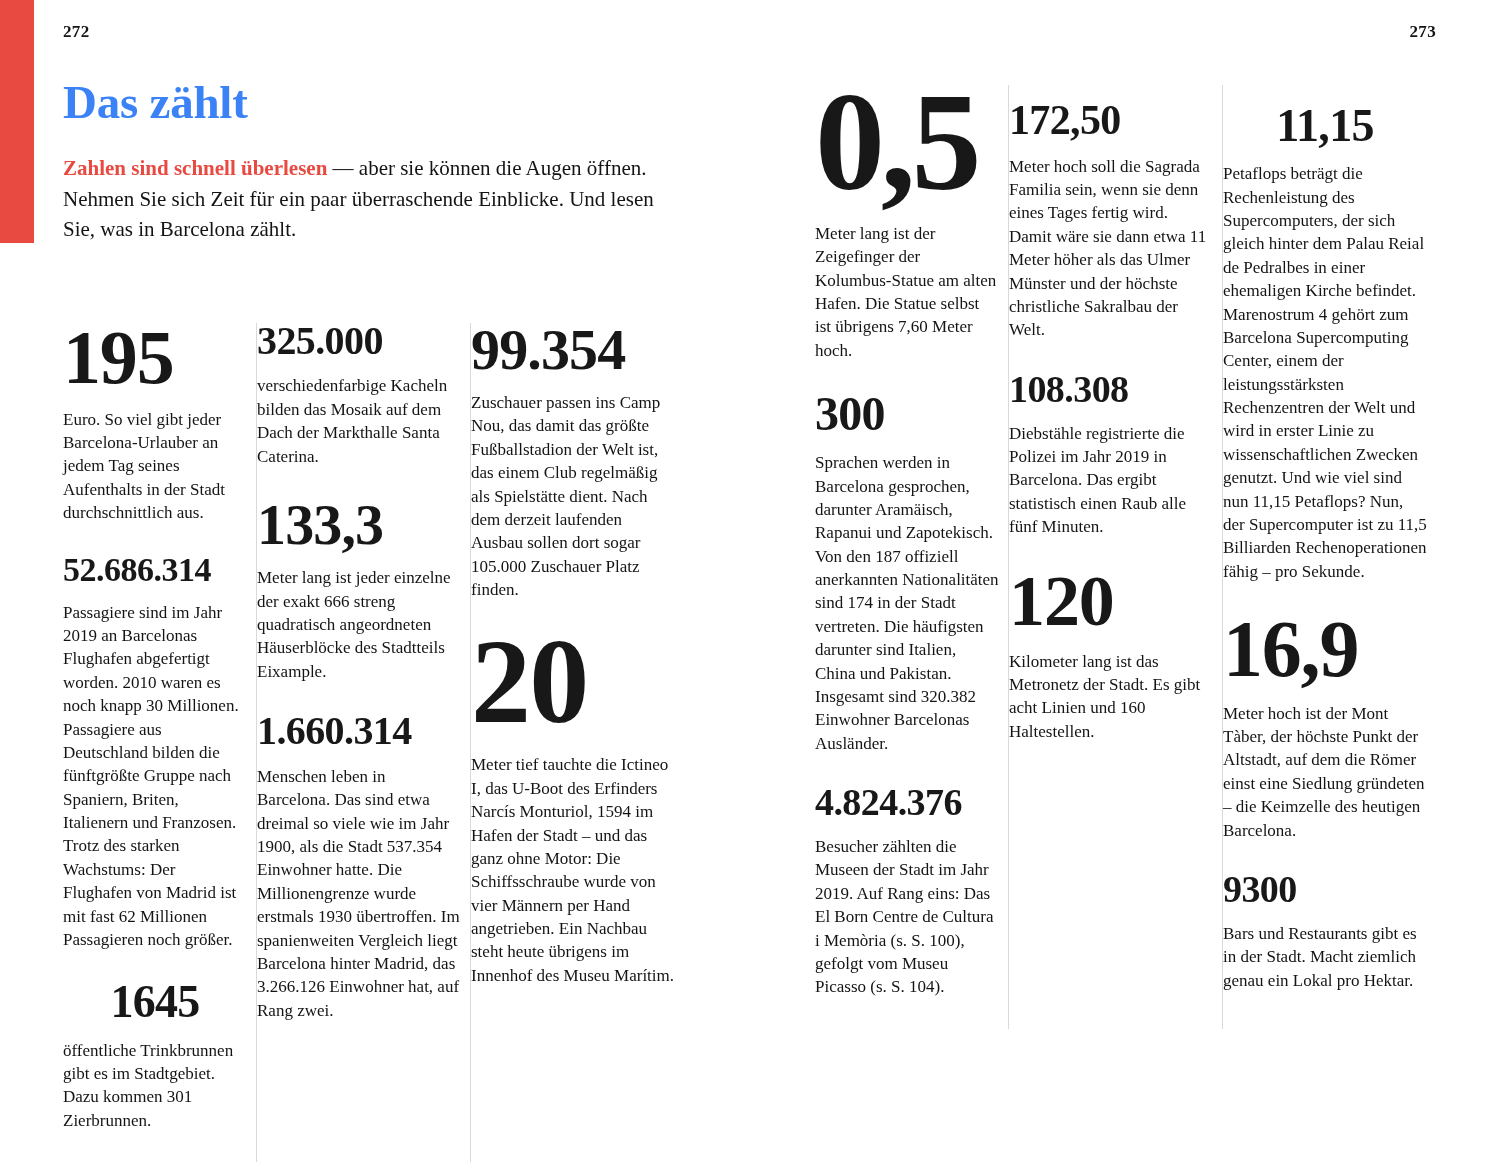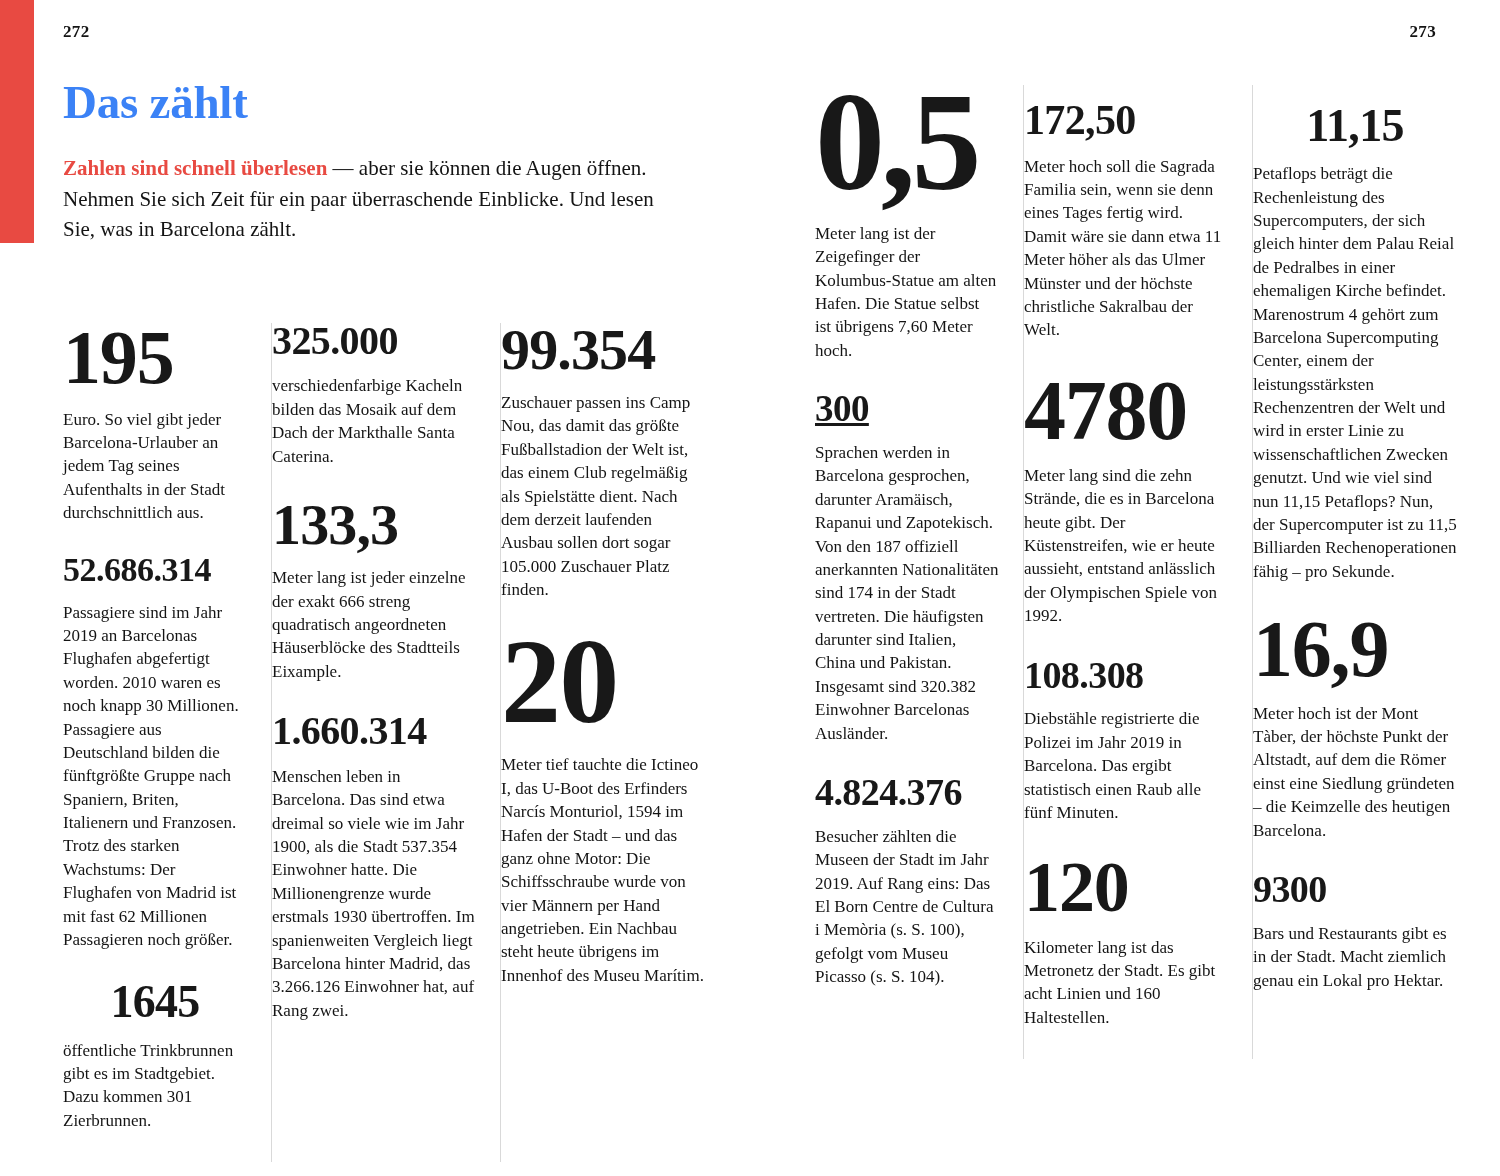--- a/index.html
+++ b/index.html
@@ -52,21 +52,21 @@
     max-width: 642px;
   }
   .intro .red {
     color: var(--accent, #e84a42);
     font-weight: bold;
   }
 
   .cols {
     display: grid;
     grid-template-columns: 184px 205px 205px;
-    column-gap: 24px;
+    column-gap: 9px;
     align-items: stretch;
   }
   .left-page .cols { margin-top: 78px; }
 
   .col.bordered {
     border-left: 1px solid var(--divider, #d9d9d9);
   }
   .right-page .col-b { padding-top: 16px; }
   .right-page .col-c { padding-top: 20px; }
 
@@ -76,21 +76,21 @@
     font-weight: bold;
     line-height: 0.92;
     letter-spacing: -0.015em;
     color: #181818;
     margin-bottom: 15px;
   }
   .n34  { font-size: 34px; }
   .n38  { font-size: 38px; }
   .n40  { font-size: 40px; }
   .n42  { font-size: 42px; }
-  .n56  { font-size: 37px; text-decoration: underline; }
+  .n56  { font-size: 48px; }
   .n58  { font-size: 58px; }
   .n62  { font-size: 46px; text-align: center; }
   .n72  { font-size: 72px; }
   .n76  { font-size: 76px; }
   .n80  { font-size: 80px; }
   .n84  { font-size: 84px; }
   .n120 { font-size: 120px; line-height: 0.85; margin-bottom: 20px; }
   .n140 { font-size: 140px; line-height: 0.82; margin-bottom: 22px; letter-spacing: -0.03em; }
 
   .body {
@@ -179,24 +179,20 @@
           <p class="body">Besucher zählten die Museen der Stadt im Jahr 2019. Auf Rang eins: Das El Born Centre de Cultura i Memòria (s. S. 100), gefolgt vom Museu Picasso (s. S. 104).</p>
         </div>
       </div>
 
       <div class="col col-b bordered">
         <div class="stat">
           <div class="num n42">172,50</div>
           <p class="body">Meter hoch soll die Sagrada Familia sein, wenn sie denn eines Tages fertig wird. Damit wäre sie dann etwa 11 Meter höher als das Ulmer Münster und der höchste christliche Sakralbau der Welt.</p>
         </div>
         <div class="stat">
-          <div class="num n84">4780</div>
-          <p class="body">Meter lang sind die zehn Strände, die es in Barcelona heute gibt. Der Küstenstreifen, wie er heute aussieht, entstand anlässlich der Olympischen Spiele von 1992.</p>
-        </div>
-        <div class="stat">
           <div class="num n38">108.308</div>
           <p class="body">Diebstähle registrierte die Polizei im Jahr 2019 in Barcelona. Das ergibt statistisch einen Raub alle fünf Minuten.</p>
         </div>
         <div class="stat">
           <div class="num n72">120</div>
           <p class="body">Kilometer lang ist das Metronetz der Stadt. Es gibt acht Linien und 160 Haltestellen.</p>
         </div>
       </div>
 
       <div class="col col-c bordered">

